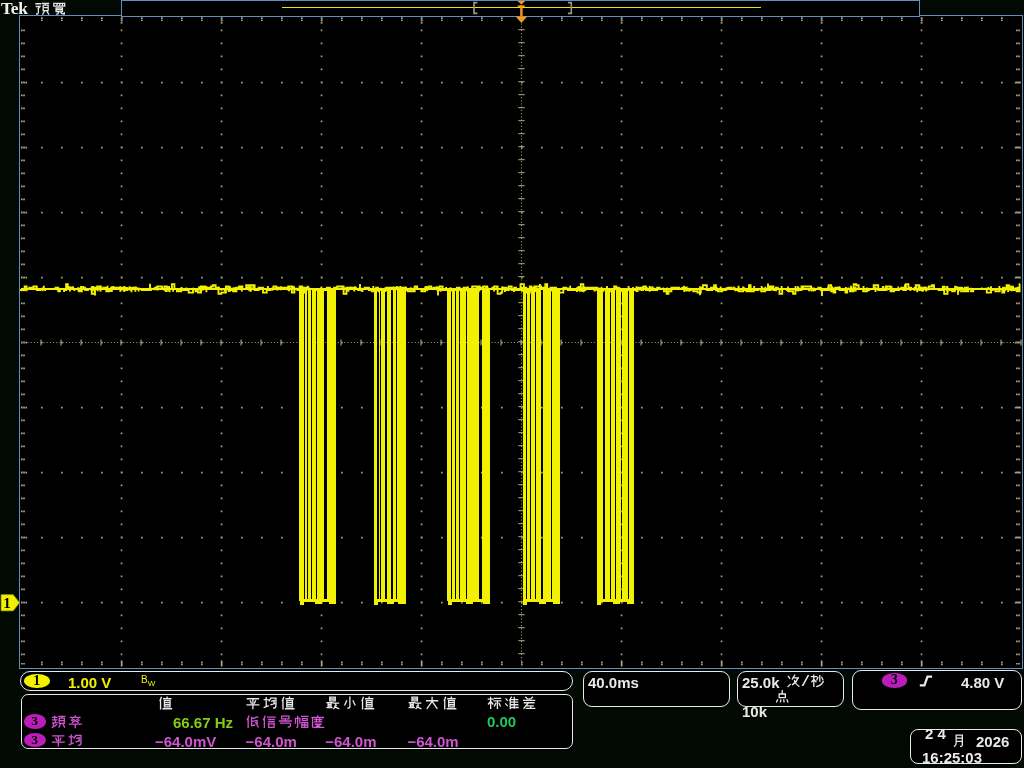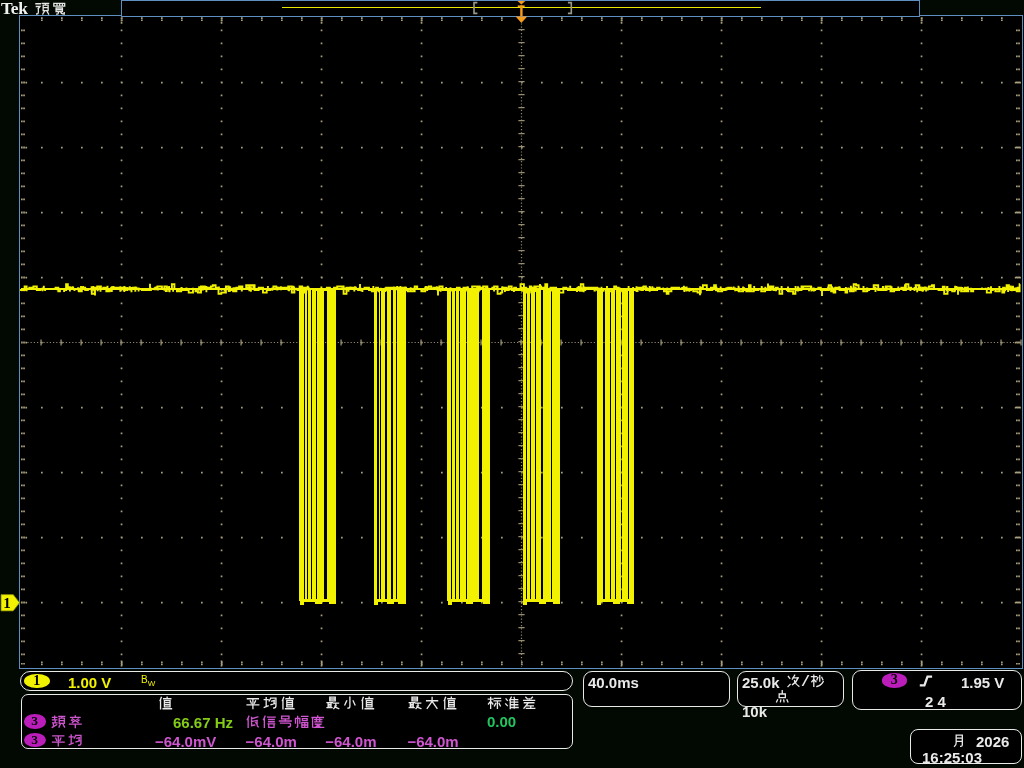--- a/index.html
+++ b/index.html
@@ -107,32 +107,32 @@
     <div class="badge" style="left:23.5px;top:673.6px;width:26.5px;height:14.8px;background:#f2f200;font-size:14px;line-height:14.5px">1</div>
     <div class="abs mono" style="left:68px;top:674px;color:#f2f200">1.00 V</div>
     <div class="abs" style="left:141px;top:673.5px;color:#f2f200;font-weight:normal;font-size:10px">B<span style="font-size:8px;vertical-align:-3px">W</span></div>
     <div class="box" style="left:583px;top:670.5px;width:146.5px;height:36.5px"></div>
     <div class="abs mono" style="left:588px;top:673.5px">40.0ms</div>
     <div class="box" style="left:737px;top:670.5px;width:107px;height:36.5px"></div>
     <div class="abs mono" style="left:742px;top:673.5px">25.0k</div>
     <div class="abs mono" style="left:742px;top:703px">10k</div>
     <div class="box" style="left:851.5px;top:670px;width:170px;height:39.5px"></div>
     <div class="badge" style="left:881.5px;top:673.4px;width:25.4px;height:14.4px;background:#bb1dbb;font-size:14px;line-height:14px;color:#000">3</div>
-    <div class="abs mono" style="left:961px;top:673.5px">1.95 V</div>
+    <div class="abs mono" style="left:961px;top:673.5px">4.80 V</div>
     <div class="box" style="left:20.5px;top:693.8px;width:552.5px;height:55.4px;border-radius:7px"></div>
     <div class="badge" style="left:23.5px;top:714.4px;width:22px;height:14.2px;background:#bb1dbb;font-size:13.5px;line-height:14px">3</div>
     <div class="badge" style="left:23.5px;top:732.6px;width:22px;height:14.2px;background:#bb1dbb;font-size:13.5px;line-height:14px">3</div>
     <div class="abs mono" style="left:173px;top:713.8px;color:#84cc16">66.67 Hz</div>
     <div class="abs mono" style="left:155px;top:732.8px;color:#d055d0">−64.0mV</div>
     <div class="abs mono" style="left:245.6px;top:732.8px;color:#d055d0">−64.0m</div>
     <div class="abs mono" style="left:325.2px;top:732.8px;color:#d055d0">−64.0m</div>
     <div class="abs mono" style="left:407.4px;top:732.8px;color:#d055d0">−64.0m</div>
     <div class="abs mono" style="left:487px;top:713px;color:#22c55e">0.00</div>
     <div class="box" style="left:909.5px;top:729px;width:112px;height:35px;border-radius:8px"></div>
-    <div class="abs mono" style="left:925px;top:693px">2 4</div>
+    <div class="abs mono" style="left:925px;top:725px">2 4</div>
     <div class="abs mono" style="left:976px;top:733.2px">2026</div>
     <div class="abs mono" style="left:922px;top:749px">16:25:03</div>
     <svg width="1024" height="768" viewBox="0 0 1024 768">
       <defs>
         <symbol id="yu4" viewBox="0 0 16 16" overflow="visible">
           <path d="M1 2.5H6M1.5 5.5H5.5L3.5 8M3.7 8V12Q3.7 13.8 1.8 13.8M8 2H15M11.5 2V4M9 4H14.5M9 4V10M14.5 4V10M9 6.8H14.5M9 10H14.5M10.8 10L8.6 13.8M12.8 10L15 13.8" fill="none" stroke="currentColor" stroke-width="1.45" stroke-linecap="square"></path>
         </symbol>
         <symbol id="lan3" viewBox="0 0 16 16" overflow="visible">
           <path d="M2 2H14M2 2V5.2M14 2V5.2M2 5.2H14M5.5 2V5.2M8.5 2V5.2M11.5 2V5.2M4.5 7.2H11.5M4.5 7.2V11M11.5 7.2V11M4.5 9H11.5M4.5 11H11.5M7 11V12.6Q7 14 5.2 14M9.5 11Q9.8 14 13.5 14M13.5 14V12.4" fill="none" stroke="currentColor" stroke-width="1.45" stroke-linecap="square"></path>
         </symbol>

